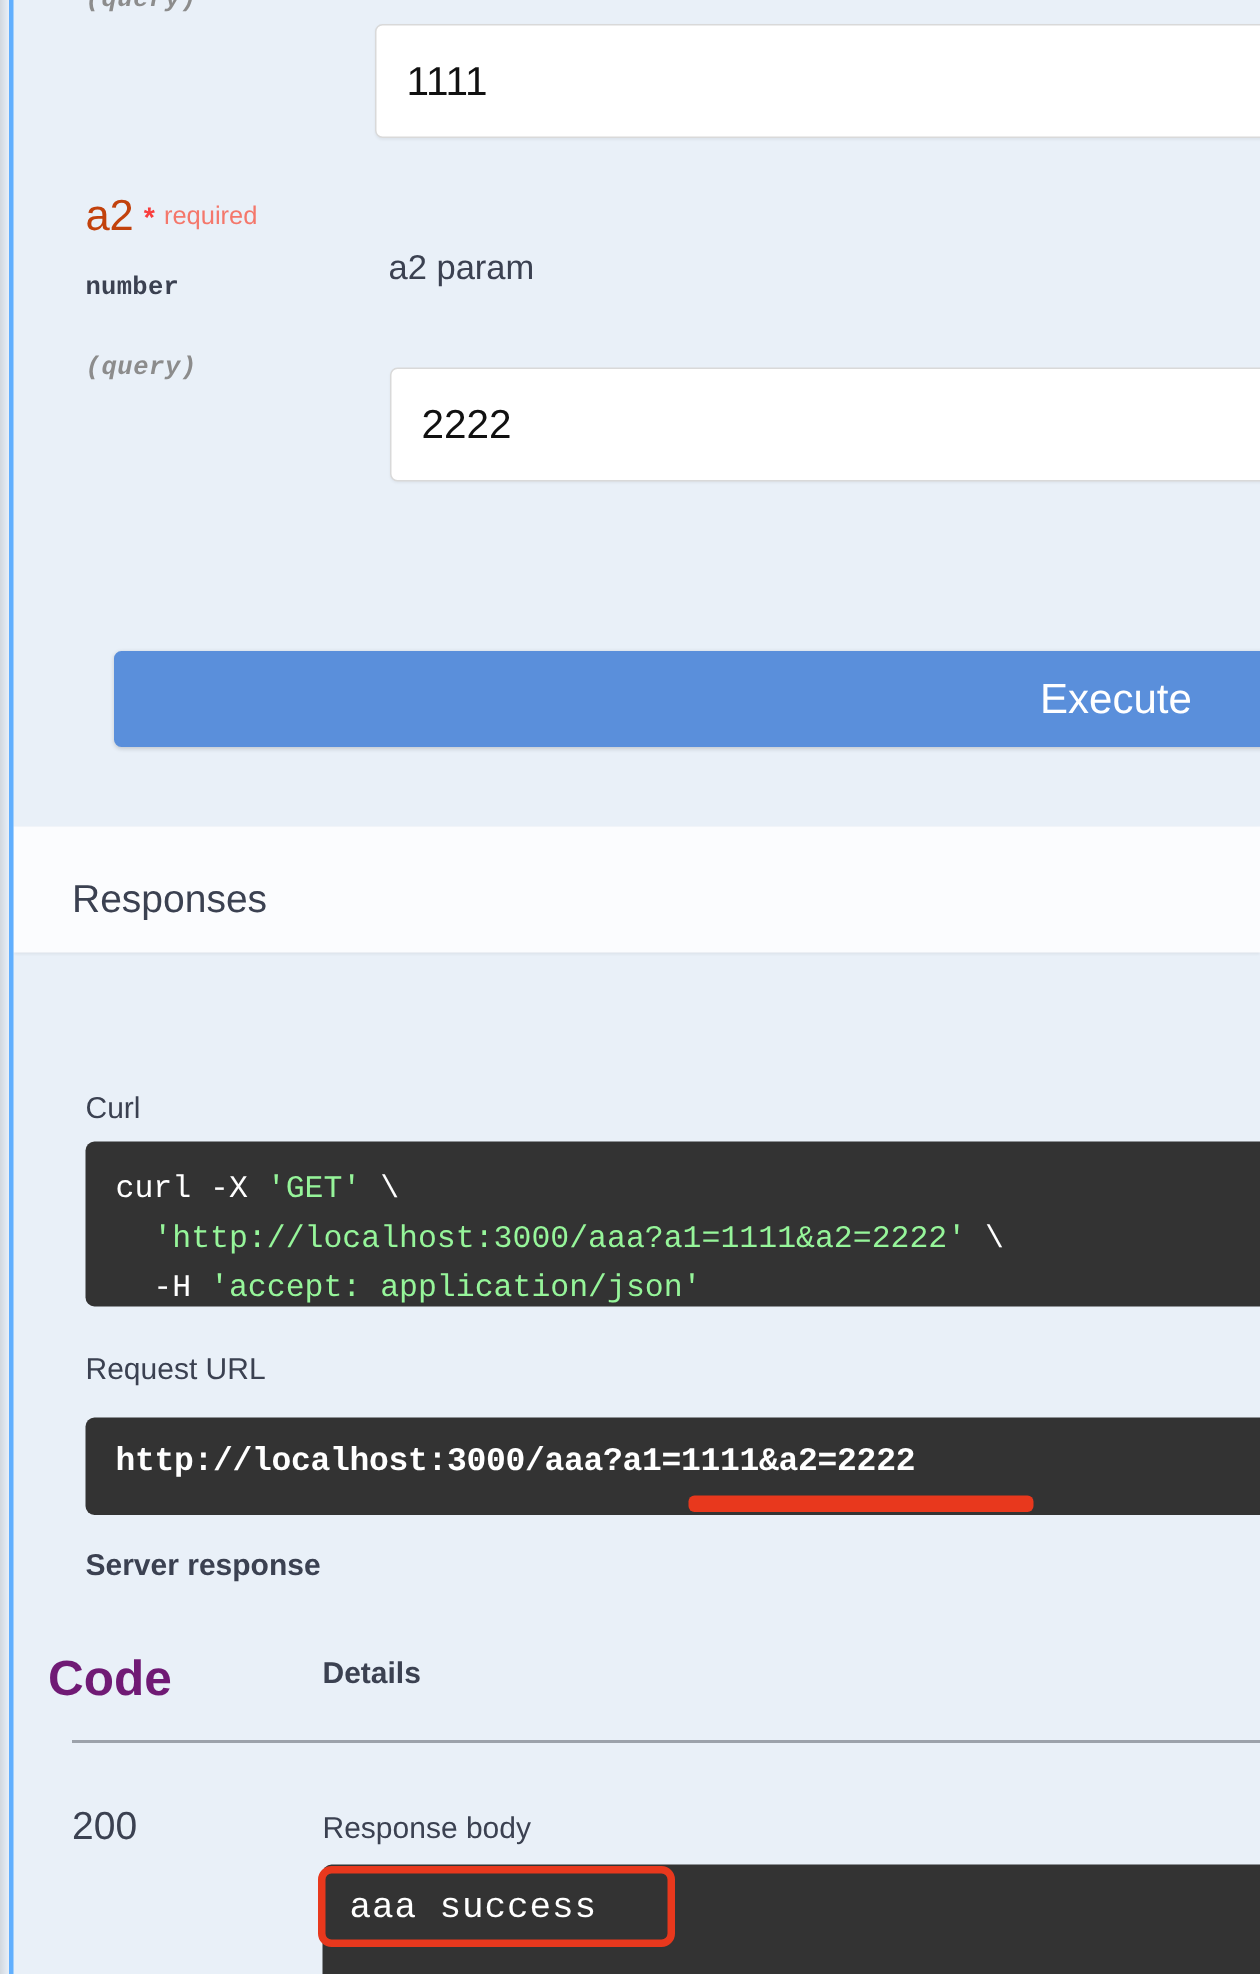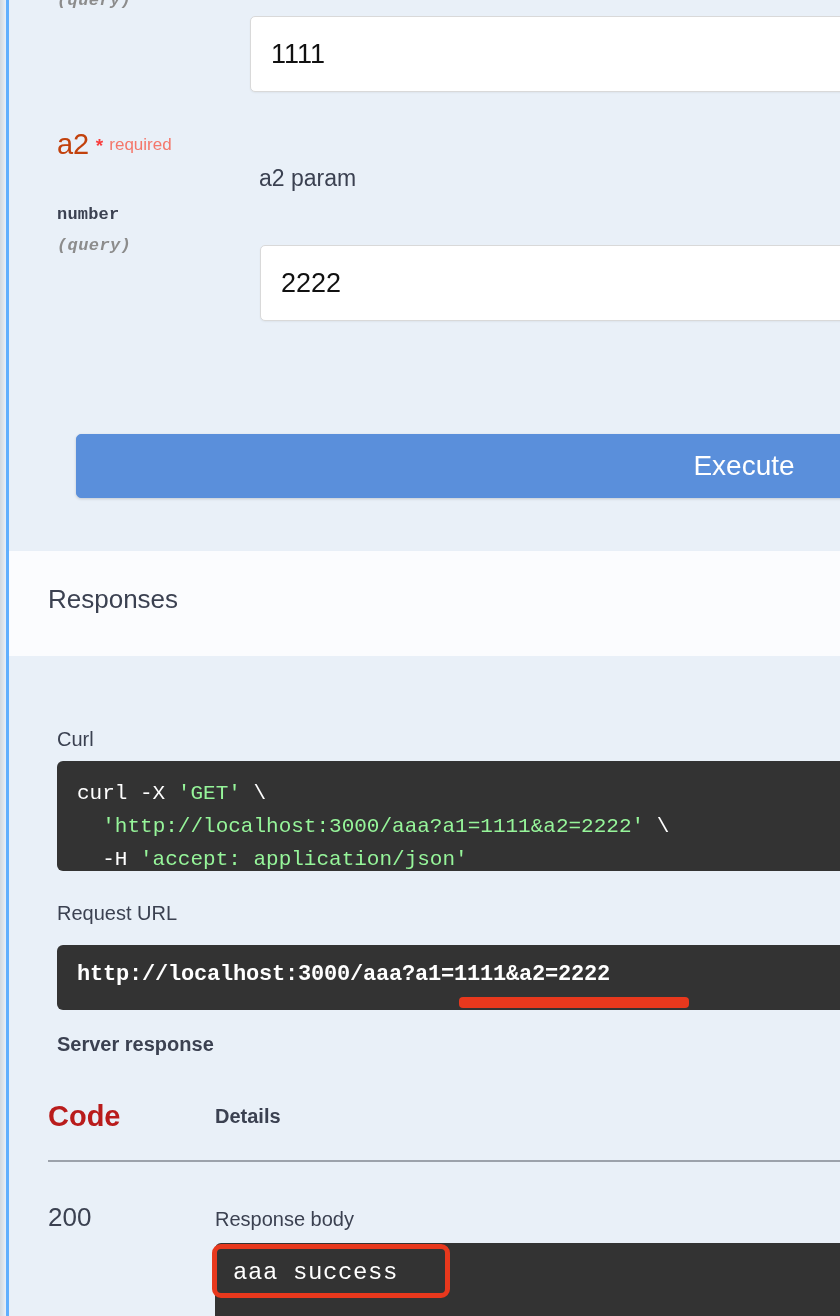--- a/index.html
+++ b/index.html
@@ -79,21 +79,21 @@
     color: #f4776b;
     font-size: 17px;
     margin-left: 6px;
     vertical-align: 4px;
   }
   .p-type {
     font-family: "Liberation Mono", monospace;
     font-weight: bold;
     font-size: 17px;
     color: #3b4151;
-    margin-top: 22px;
+    margin-top: 0;
     letter-spacing: 0.2px;
     text-align: center;
   }
   .p-in {
     font-family: "Liberation Mono", monospace;
     font-weight: bold;
     font-style: italic;
     font-size: 17px;
     color: #8c8c8c;
     margin-top: 14px;
@@ -156,21 +156,21 @@
     font-size: 28px;
     pointer-events: none;
   }
 
   
   .responses-band {
     position: absolute;
     left: 9px;
     top: 551px;
     right: 0;
-    height: 105px;
+    height: 84px;
     background: #fbfcfe;
     box-shadow: 0 1px 2px rgba(0,0,0,0.07);
     text-decoration: underline;
   }
   .responses-title {
     position: absolute;
     left: 39px;
     top: 33px;
     font-size: 26px;
     color: #3b4151;
@@ -226,25 +226,25 @@
   
   .anno-bar {
     position: absolute;
     background: #e8381d;
     border-radius: 4px;
   }
 
   
   .tbl-code-head {
     position: absolute;
-    left: 48px;
+    left: 32px;
     top: 1100px;
-    font-size: 29px;
-    font-weight: bold;
-    color: #b91c1c;
+    font-size: 33px;
+    font-weight: bold;
+    color: #701a75;
   }
   .tbl-details-head {
     position: absolute;
     left: 215px;
     top: 1105px;
     font-size: 20px;
     font-weight: bold;
     color: #3b4151;
   }
   .tbl-divider {

